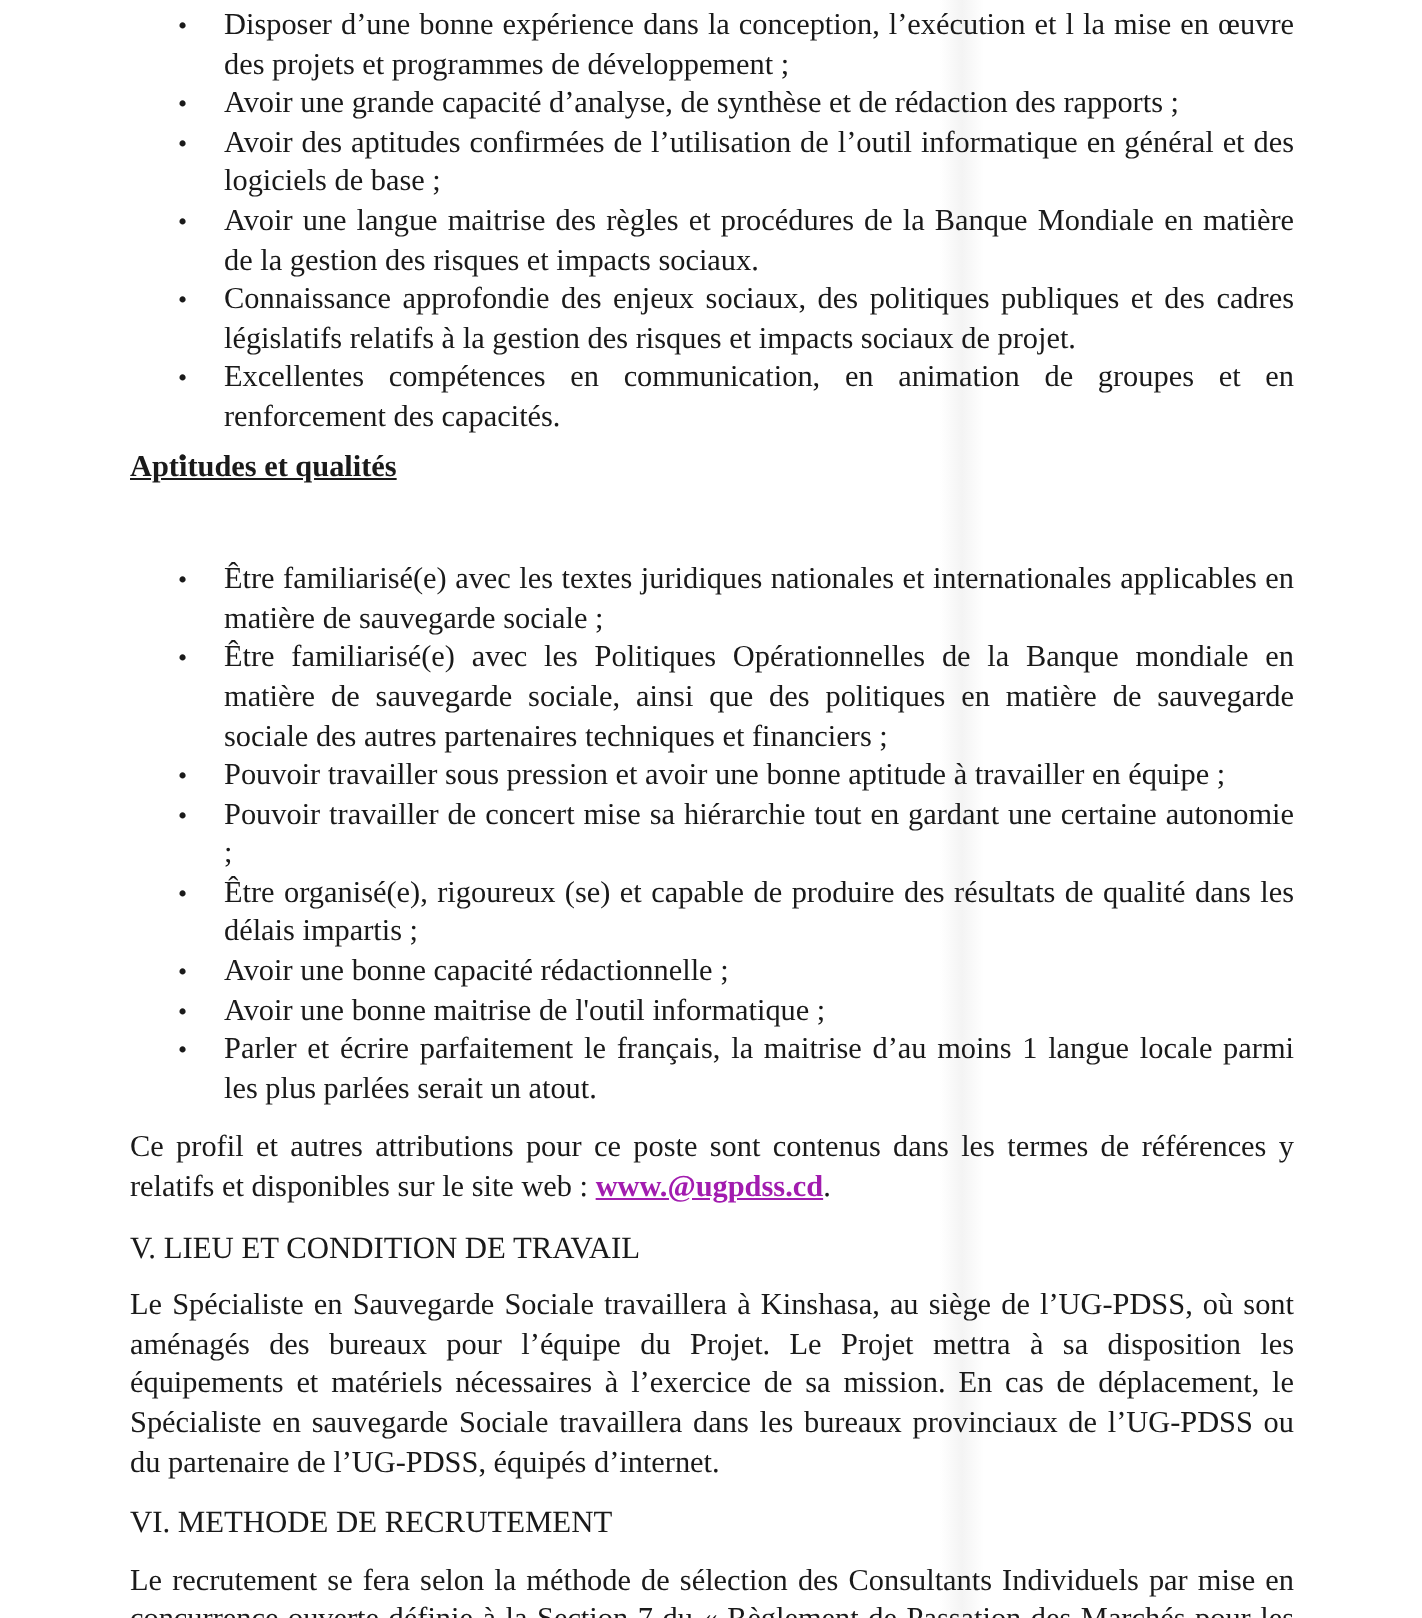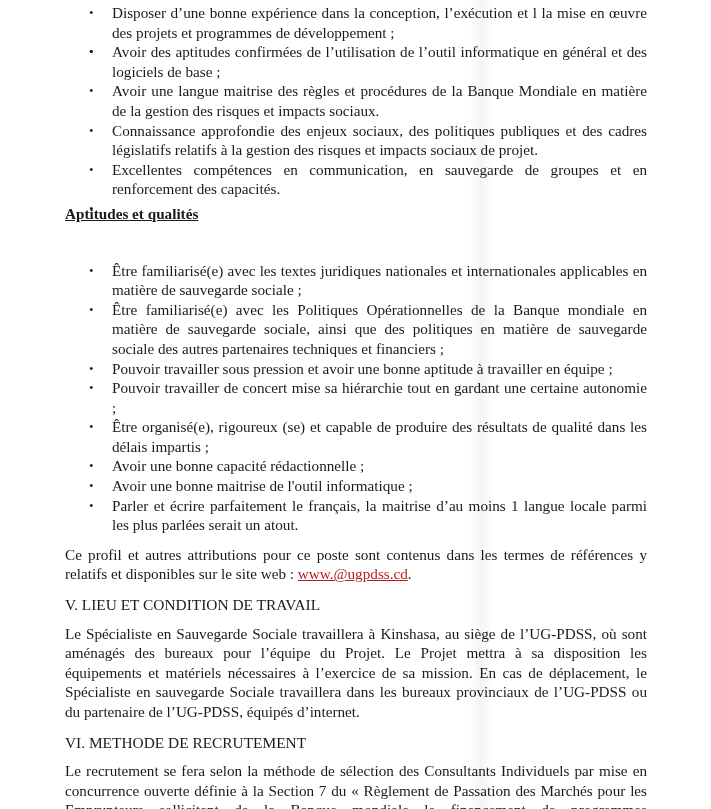--- a/index.html
+++ b/index.html
@@ -31,36 +31,36 @@
   }
   .subhead {
     font-weight: bold; text-decoration: underline;
     margin-top: 5px; margin-bottom: 37px;
   }
   p { margin: 0; text-align: justify; }
   .para-gap { margin-top: 10px; }
   .section-title {
     font-weight: normal; margin-top: 11px; margin-bottom: 9px; font-size: 15.4px;
   }
-  a.link { color: #b91c1c; text-decoration: underline; }
+  a.link { color: #a21caf; text-decoration: underline; font-weight: bold; }
 </style>
 </head>
 <body>
 
 <div class="scan-band"></div>
 
 <div class="page">
 
   <ul class="bullets">
     <li><span class="bullet">•</span><span>Disposer d’une bonne expérience dans la conception, l’exécution et l la mise en œuvre des projets et programmes de développement ;</span></li>
-    <li><span class="bullet">•</span></li>
+    <li><span class="bullet">•</span><span>Avoir une grande capacité d’analyse, de synthèse et de rédaction des rapports ;</span></li>
     <li><span class="bullet">•</span><span>Avoir des aptitudes confirmées de l’utilisation de l’outil informatique en général et des logiciels de base ;</span></li>
     <li><span class="bullet">•</span><span>Avoir une langue maitrise des règles et procédures de la Banque Mondiale en matière de la gestion des risques et impacts sociaux.</span></li>
     <li><span class="bullet">•</span><span>Connaissance approfondie des enjeux sociaux, des politiques publiques et des cadres législatifs relatifs à la gestion des risques et impacts sociaux de projet.</span></li>
-    <li><span class="bullet">•</span><span>Excellentes compétences en communication, en sauvegarde de groupes et en renforcement des capacités.</span></li>
+    <li><span class="bullet">•</span><span>Excellentes compétences en communication, en animation de groupes et en renforcement des capacités.</span></li>
     <li><span class="bullet">•</span></li>
   </ul>
 
   <div class="subhead">Aptitudes et qualités</div>
 
   <ul class="bullets">
     <li><span class="bullet">•</span><span>Être familiarisé(e) avec les textes juridiques nationales et internationales applicables en matière de sauvegarde sociale ;</span></li>
     <li><span class="bullet">•</span><span>Être familiarisé(e) avec les Politiques Opérationnelles de la Banque mondiale en matière de sauvegarde sociale, ainsi que des politiques en matière de sauvegarde sociale des autres partenaires techniques et financiers ;</span></li>
     <li><span class="bullet">•</span><span>Pouvoir travailler sous pression et avoir une bonne aptitude à travailler en équipe ;</span></li>
     <li><span class="bullet">•</span><span>Pouvoir travailler de concert mise sa hiérarchie tout en gardant une certaine autonomie ;</span></li>

